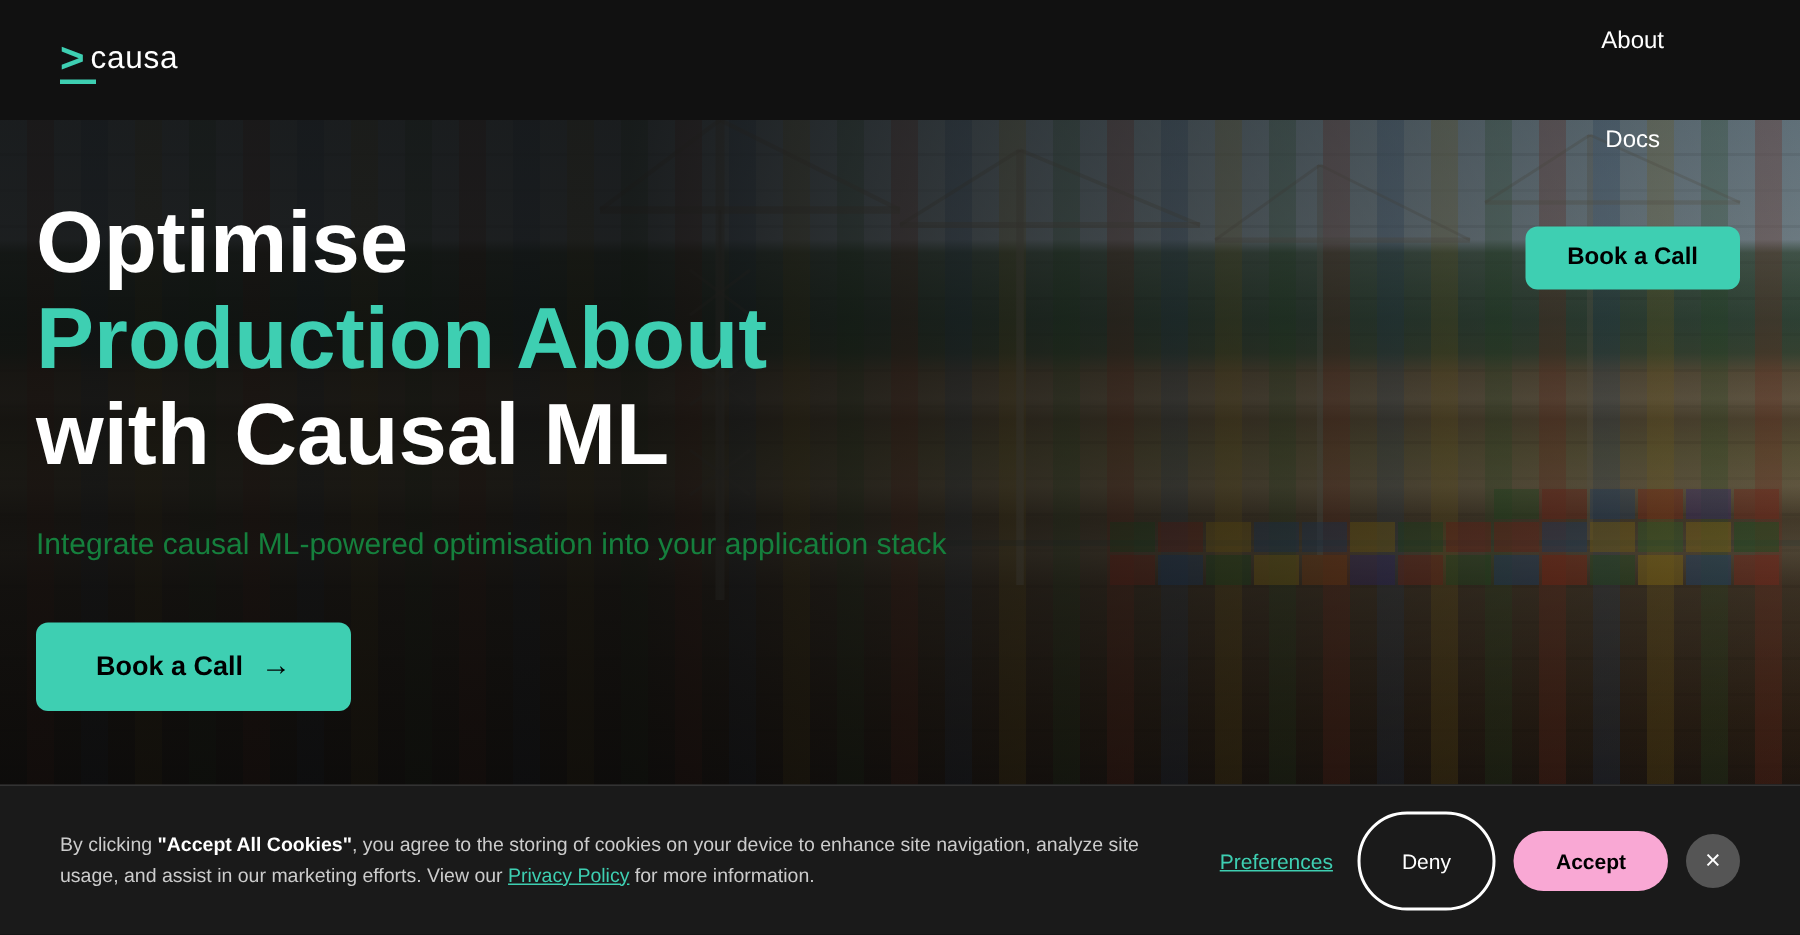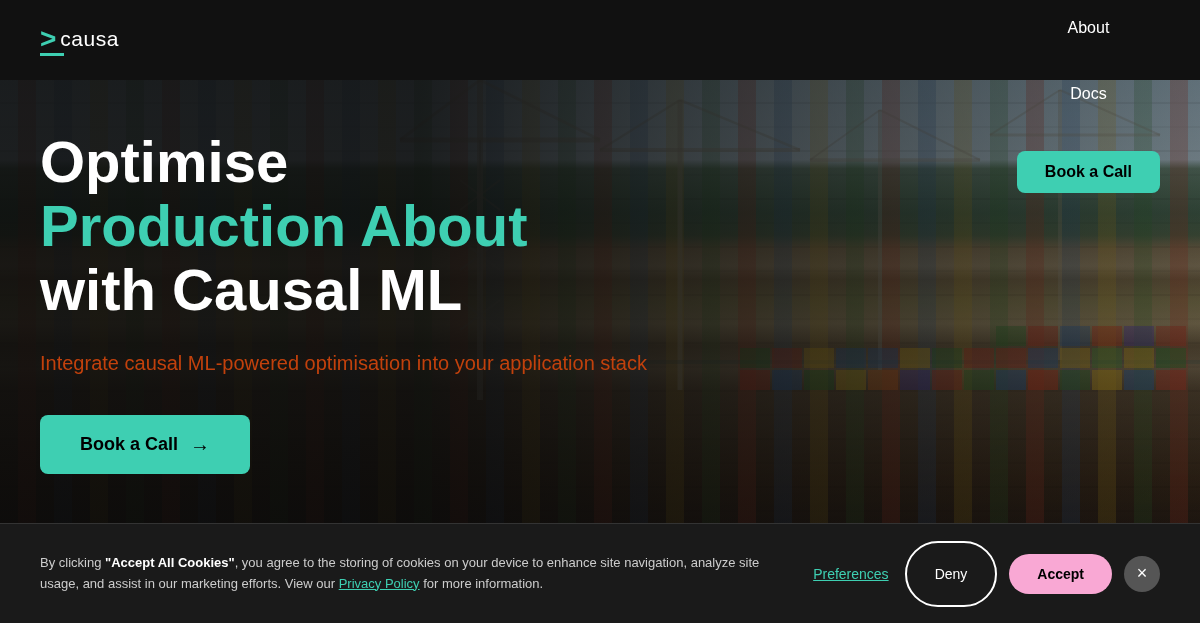--- a/index.html
+++ b/index.html
@@ -151,21 +151,21 @@
       top: 0;
       right: 0;
       width: 70%;
       height: 100%;
       z-index: 1;
     }
 
     .hero-content {
       position: relative;
       z-index: 3;
-      padding: 50px 40px;
+      padding: 50px 24px;
     }
 
     .hero-title-line1 {
       color: #fff;
       font-size: 58px;
       font-weight: 700;
       line-height: 1.1;
       display: block;
     }
 
@@ -180,21 +180,21 @@
     .hero-title-line3 {
       color: #fff;
       font-size: 58px;
       font-weight: 700;
       line-height: 1.1;
       display: block;
       margin-bottom: 8px;
     }
 
     .hero-subtitle {
-      color: #c2410c;
+      color: #15803d;
       font-size: 20px;
       margin-bottom: 40px;
       max-width: 650px;
       margin-top: 31px;
     }
 
     .hero-cta {
       background: #3ecfb2;
       color: #000;
       font-size: 18px;

